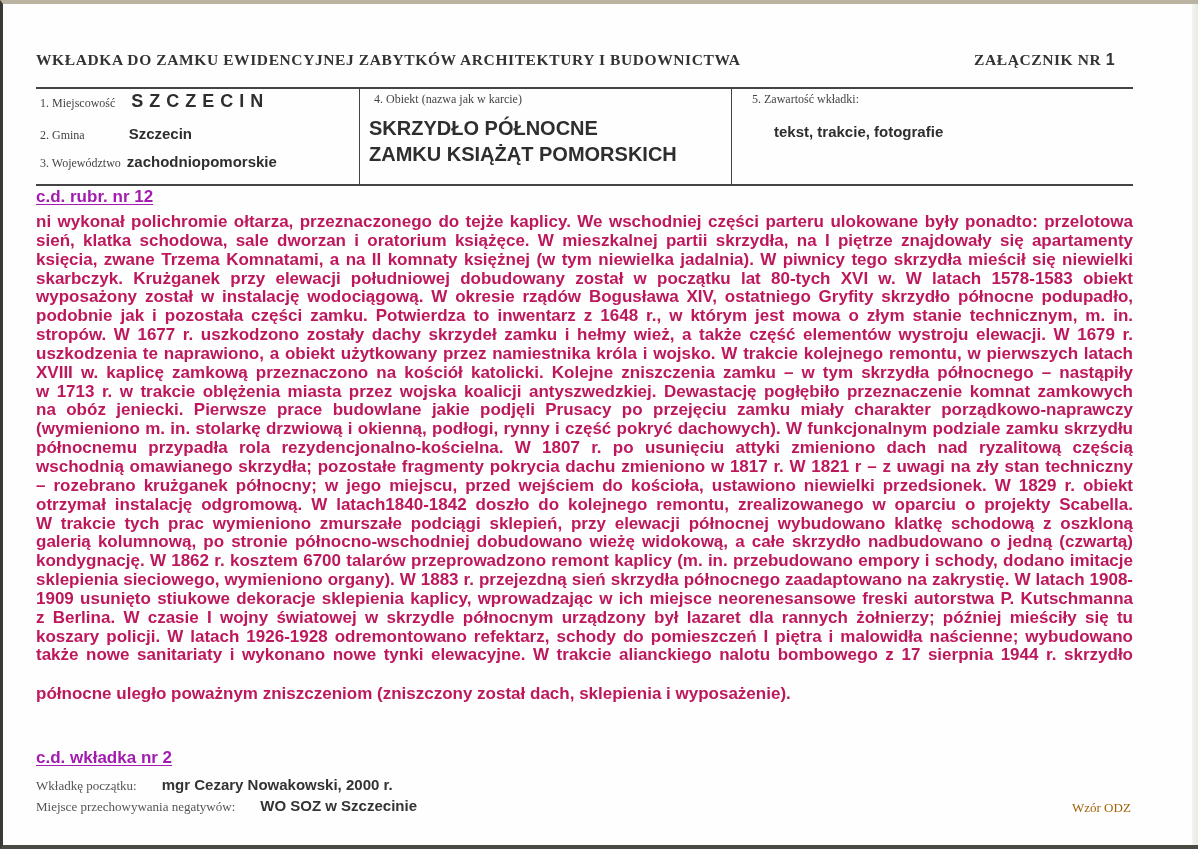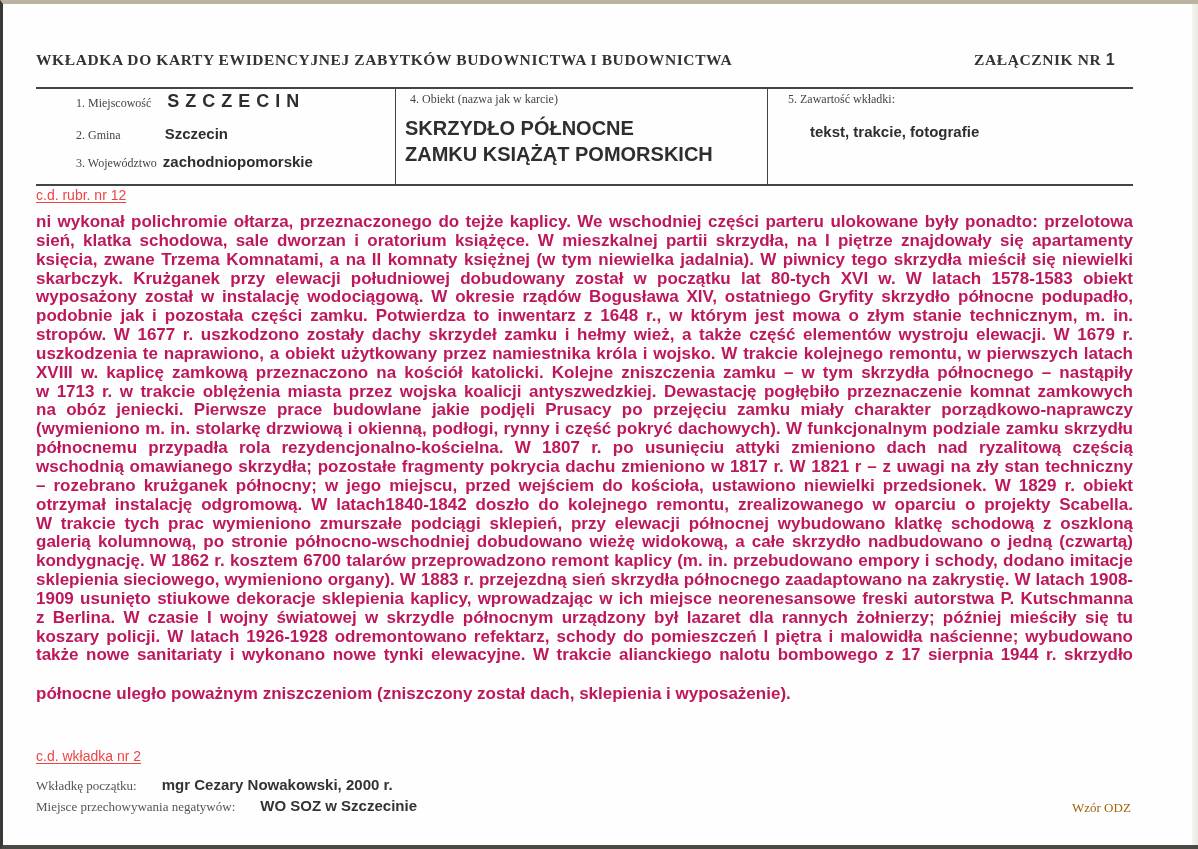--- a/index.html
+++ b/index.html
@@ -32,21 +32,21 @@
     position: absolute; left: 971px; top: 47px;
     font-family: "Liberation Serif", serif; font-weight: bold;
     font-size: 15.5px; letter-spacing: 0.6px; color: #333;
   }
   .header-annex .num { font-family: "Liberation Sans", sans-serif; font-size: 16px; }
   .info-box {
     position: absolute; left: 33px; top: 83px; width: 1097px; height: 99px;
     border-top: 2px solid #444; border-bottom: 2px solid #444;
     box-sizing: border-box;
   }
-  .col { position: absolute; top: 0; height: 95px; margin-left: 36px; }
+  .col { position: absolute; top: 0; height: 95px; }
   .col1 { left: 0; width: 323px; }
   .col2 { left: 323px; width: 372px; border-left: 1.5px solid #444; padding-left: 9px; }
   .col3 { left: 695px; width: 402px; border-left: 1.5px solid #444; }
   .lbl { font-family: "Liberation Serif", serif; font-size: 12px; color: #444; }
   .row { position: absolute; left: 4px; white-space: nowrap; }
   .row .val { font-weight: bold; color: #2e2e2e; }
   .r1 { top: 2px; }
   .r1 .val { font-size: 18px; letter-spacing: 6px; margin-left: 16px; }
   .r2 { top: 36px; }
   .r2 .val { font-size: 15px; margin-left: 44px; }
@@ -57,21 +57,21 @@
     position: absolute; left: 9px; top: 26px;
     font-weight: bold; font-size: 20px; line-height: 26px; color: #2e2e2e;
   }
   .content-label { position: absolute; left: 20px; top: 3px; }
   .content-val {
     position: absolute; left: 42px; top: 34px;
     font-weight: bold; font-size: 15px; color: #2e2e2e;
   }
   .section-head {
     position: absolute; left: 33px;
-    font-weight: normal; font-size: 14px; color: #ef4444;
+    font-weight: bold; font-size: 17px; color: #a21caf;
     text-decoration: underline; text-underline-offset: 2px;
   }
   .sec1 { top: 183px; }
   .sec2 { top: 744px; }
   .body-text {
     position: absolute; left: 33px; top: 209px; width: 1097px;
     font-weight: bold; font-size: 17px; line-height: 18.85px;
     color: #be185d; text-align: justify;
   }
   .body-text span { display: block; text-align: justify; text-align-last: justify; white-space: nowrap; }
@@ -84,21 +84,21 @@
   .pattern {
     position: absolute; left: 1069px; top: 796px;
     font-family: "Liberation Serif", serif; font-size: 13px; color: #a16207;
   }
 </style>
 </head>
 <body>
 
 <div class="page">
 
-  <div class="header-title">WKŁADKA DO KARTY EWIDENCYJNEJ ZABYTKÓW BUDOWNICTWA I BUDOWNICTWA</div>
+  <div class="header-title">WKŁADKA DO ZAMKU EWIDENCYJNEJ ZABYTKÓW ARCHITEKTURY I BUDOWNICTWA</div>
   <div class="header-annex">
     <span>ZAŁĄCZNIK NR</span>
     <span class="num">1</span>
   </div>
 
   <div class="info-box">
     <div class="col col1">
       <div class="row r1">
         <span class="lbl">1. Miejscowość</span><span class="val">SZCZECIN</span>
       </div>

